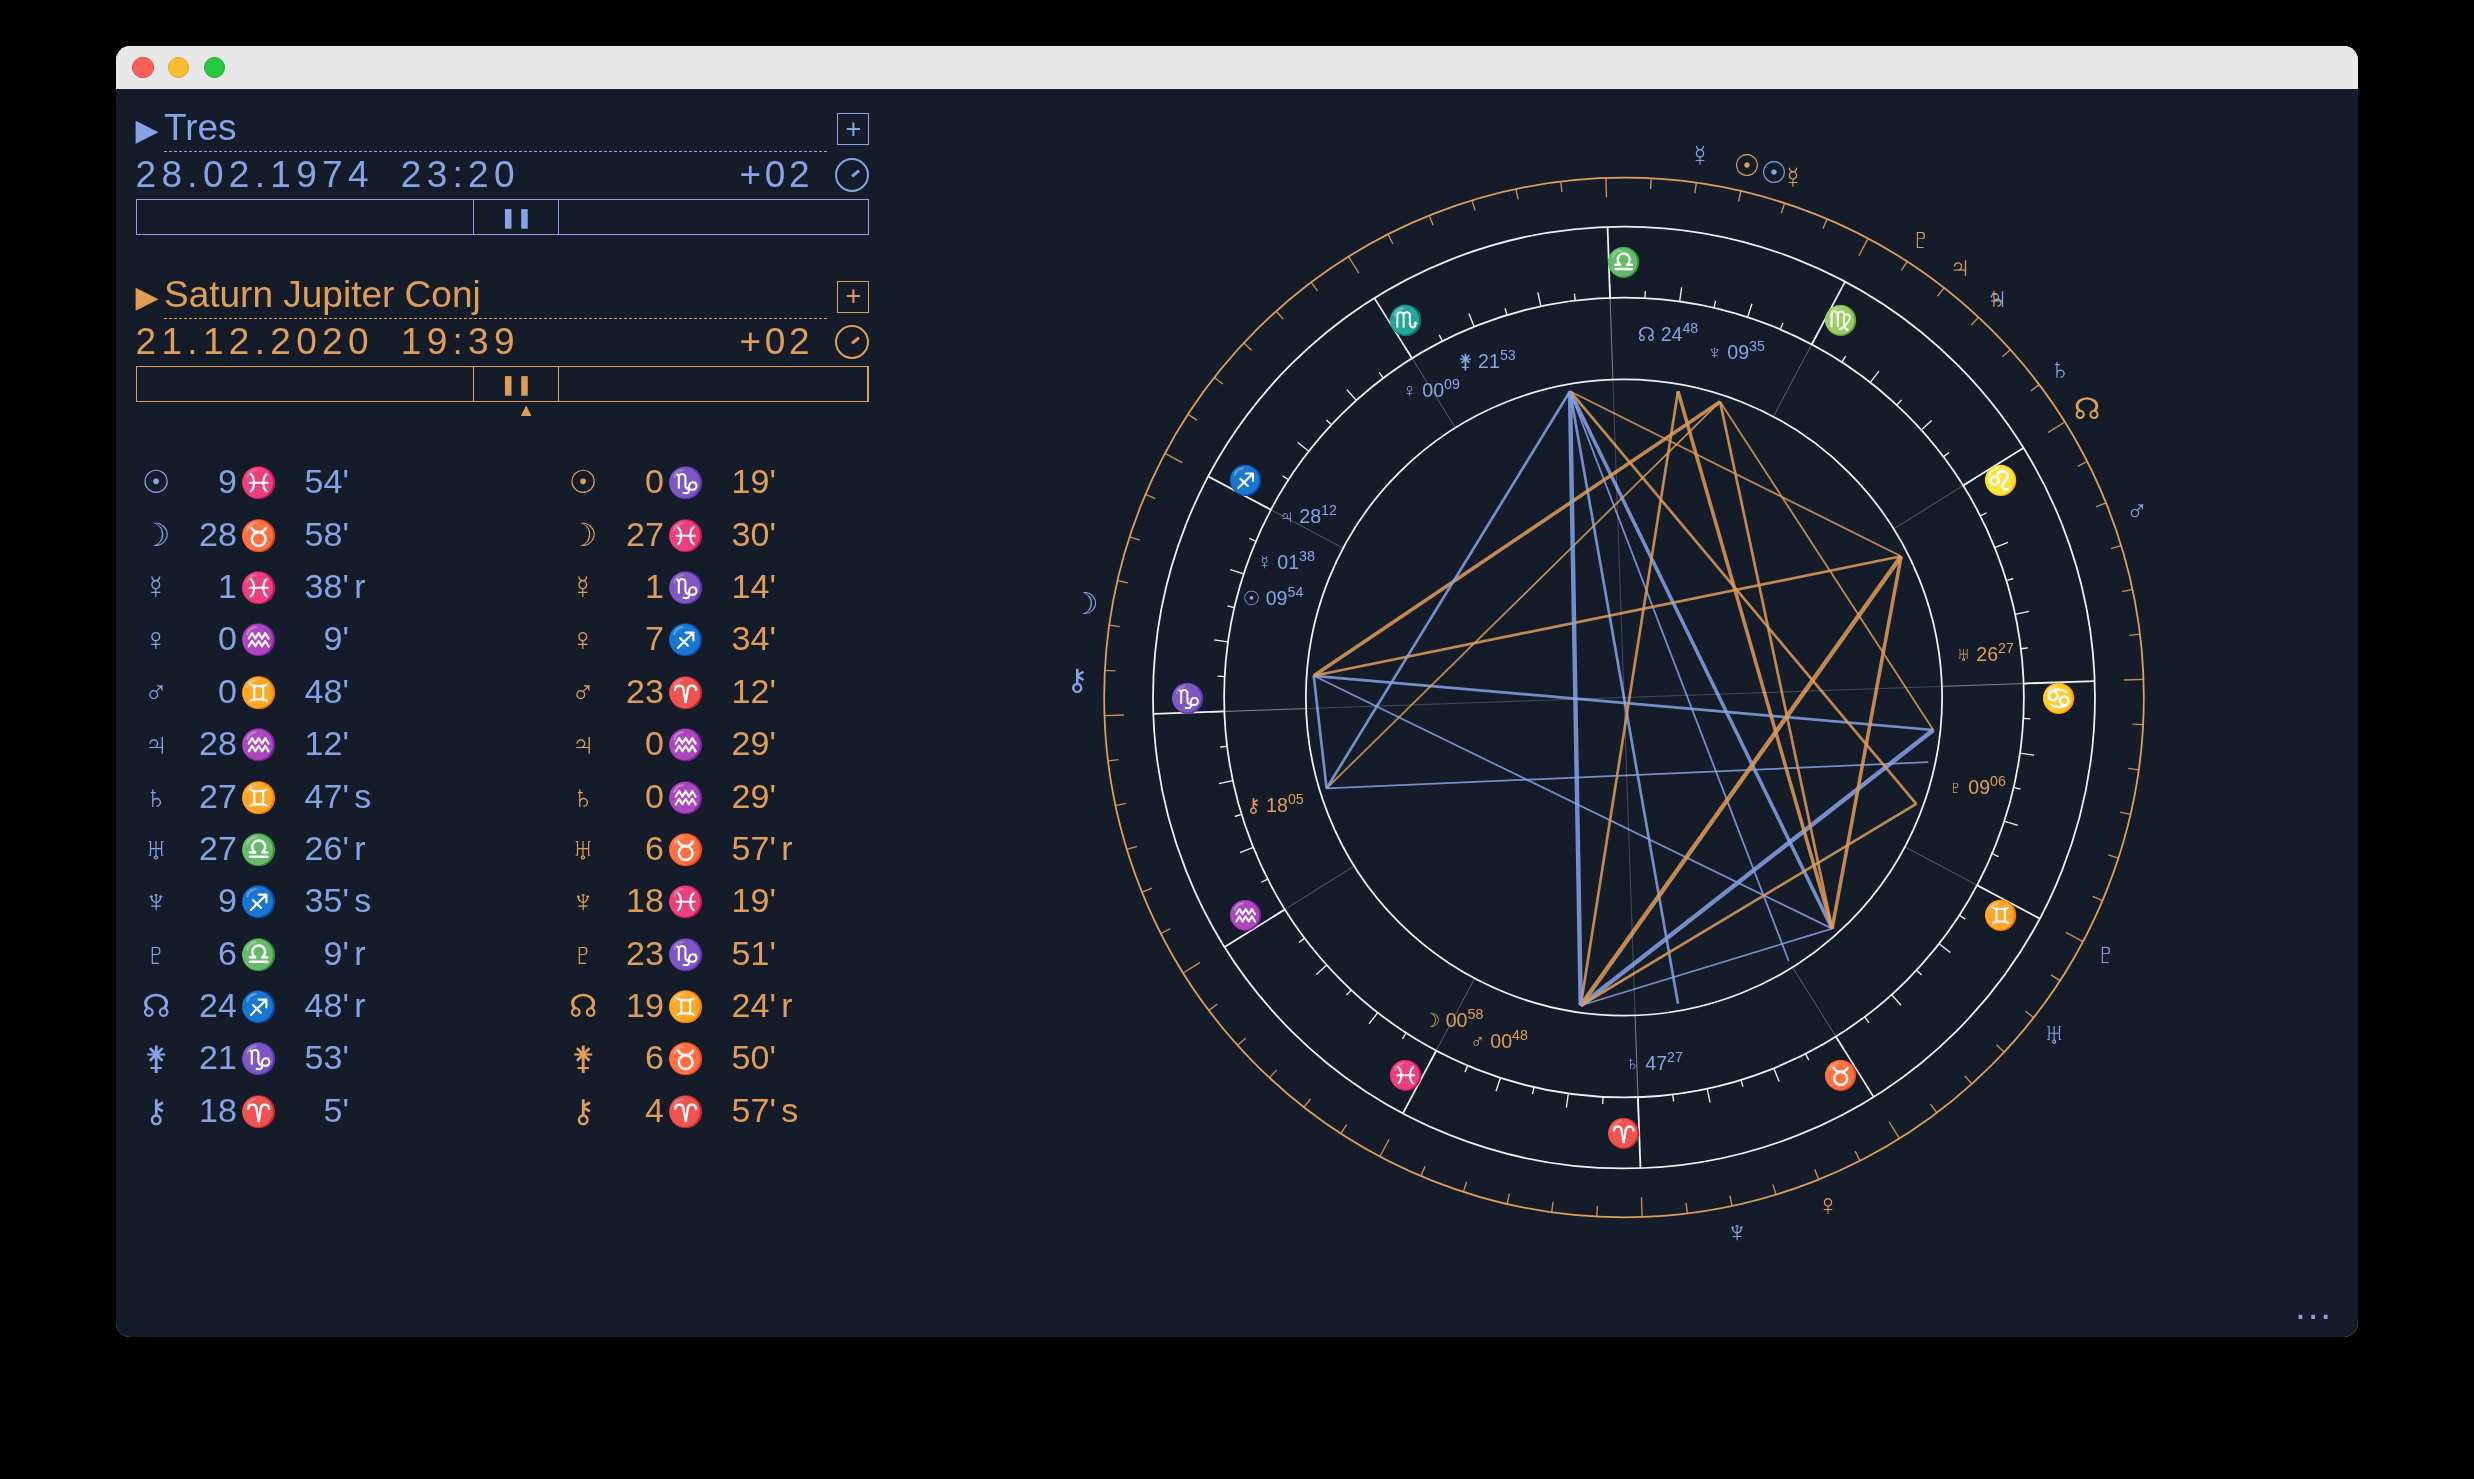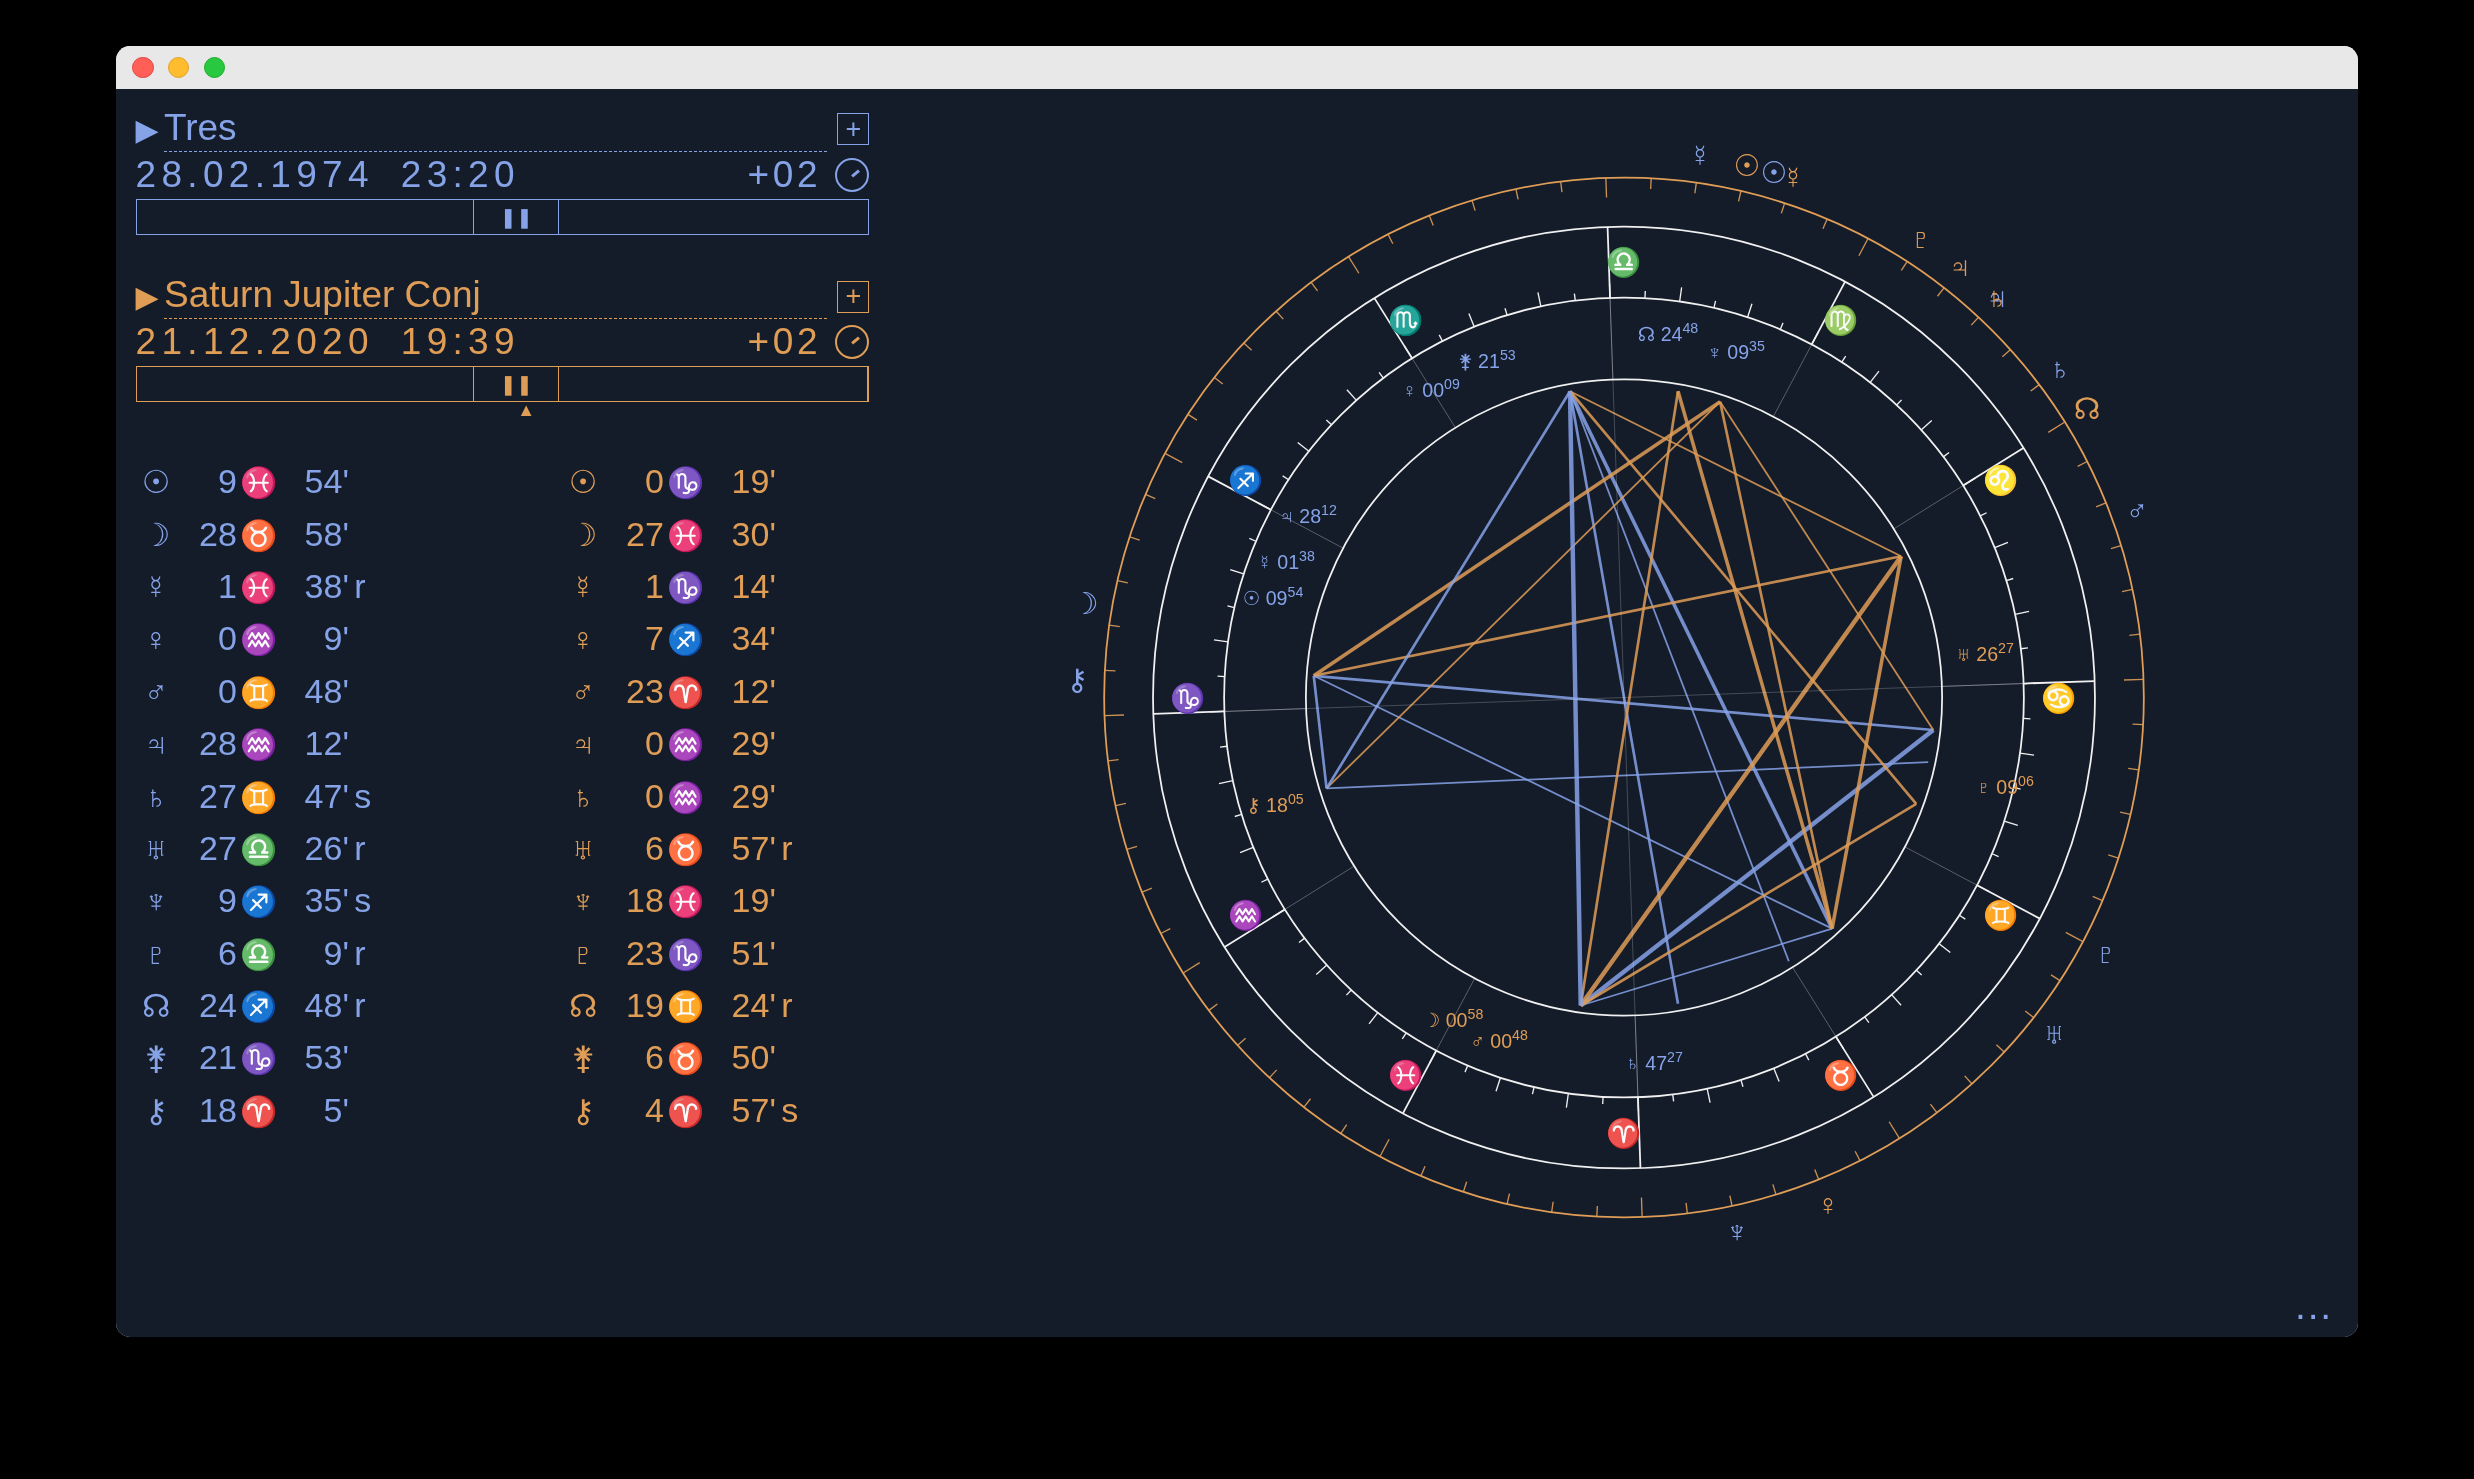--- a/index.html
+++ b/index.html
@@ -106,21 +106,21 @@
     margin-left: 10.7px;
   }
   .card-date {
     display: flex;
     align-items: center;
     font-size: 37px;
     letter-spacing: 5.3px;
     padding: 1.8px 0 3.6px;
     text-align: right;
   }
-  .card-date .tz { margin-left: auto; letter-spacing: 3.6px; margin-right: 9px;}
+  .card-date .tz { margin-left: auto; letter-spacing: 3.6px; margin-right: 17px;}
   .card-date .clock {
     width: 30px;
     height: 30px;
     border: 2.7px solid currentColor;
     border-radius: 50%;
     position: relative;
     margin-left: 5.3px;
   }
   .card-date .clock::before {
     content: "";
@@ -704,21 +704,21 @@
           <div class="plabel blue" style="left: 410px; top: 209px;">⚵ 21<span>53</span></div>
           <div class="plabel blue" style="left: 547px; top: 182px; margin-left: 44px;">☊ 24<span>48</span></div>
           <div class="plabel blue" style="left: 659px; top: 200px;">♆ 09<span>35</span></div>
           <div class="plabel blue" style="left: 231px; top: 364px;">♃ 28<span>12</span></div>
           <div class="plabel blue" style="left: 209px; top: 410px;">☿ 01<span>38</span></div>
           <div class="plabel blue" style="left: 196px; top: 446px;">☉ 09<span>54</span></div>
           <div class="plabel orange" style="left: 198px; top: 653px;">⚷ 18<span>05</span></div>
           <div class="plabel orange" style="left: 376px; top: 868px;">☽ 00<span>58</span></div>
           <div class="plabel orange" style="left: 422px; top: 889px;">♂ 00<span>48</span></div>
           <div class="plabel blue" style="left: 577px; top: 911px;">♄ 47<span>27</span></div>
-          <div class="plabel orange" style="left: 900px; top: 635px; margin-left: 28px;">♇ 09<span>06</span></div>
+          <div class="plabel orange" style="left: 900px; top: 635px;">♇ 09<span>06</span></div>
           <div class="plabel orange" style="left: 908px; top: 502px;">♅ 26<span>27</span></div>
         </div>
       <div class="more">...</div>
     </div>
 
   </div>
 </div>
 
 
 </body></html>

